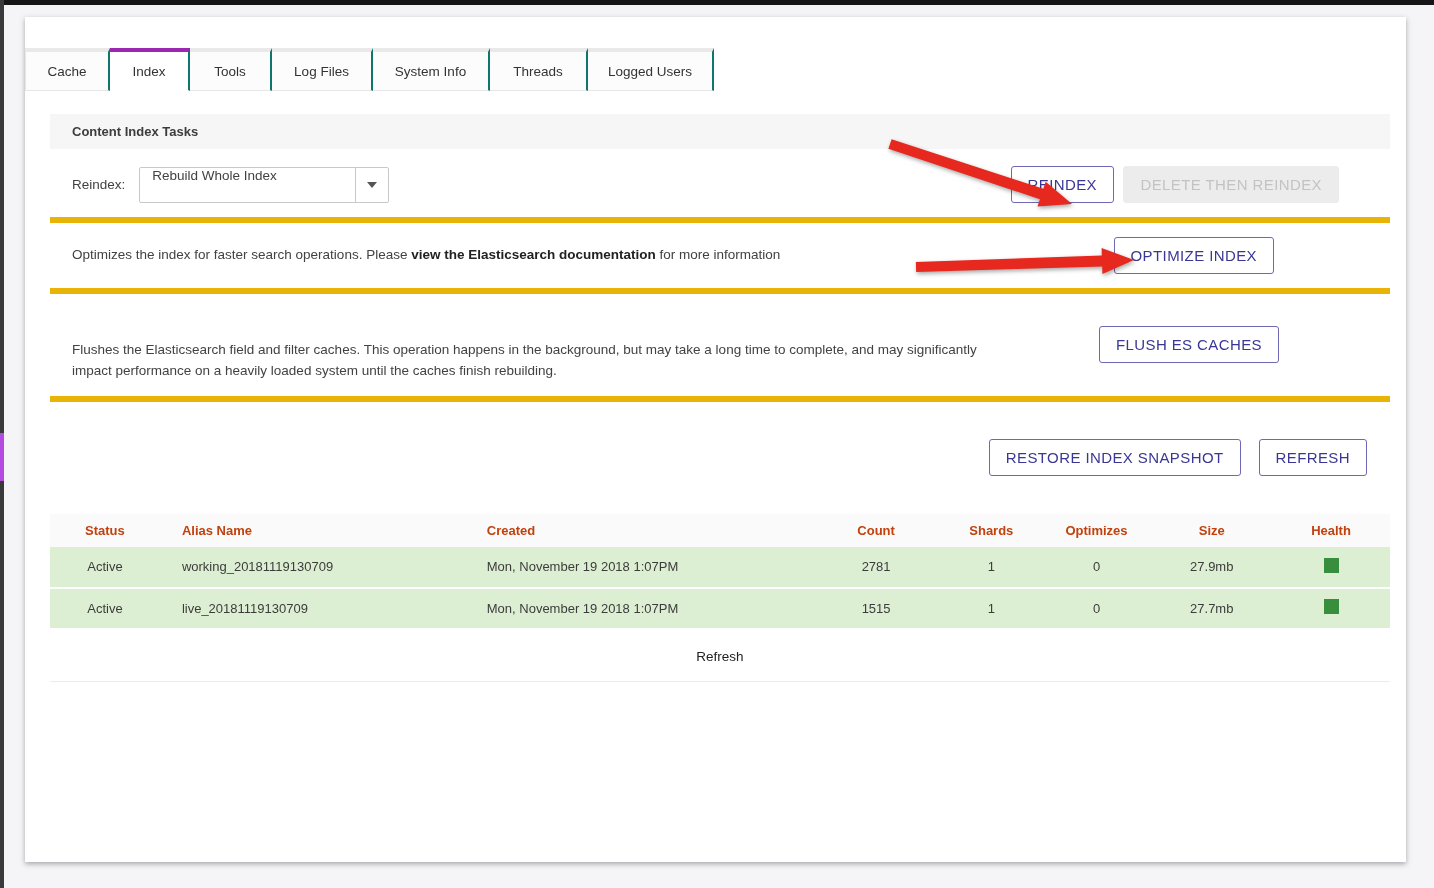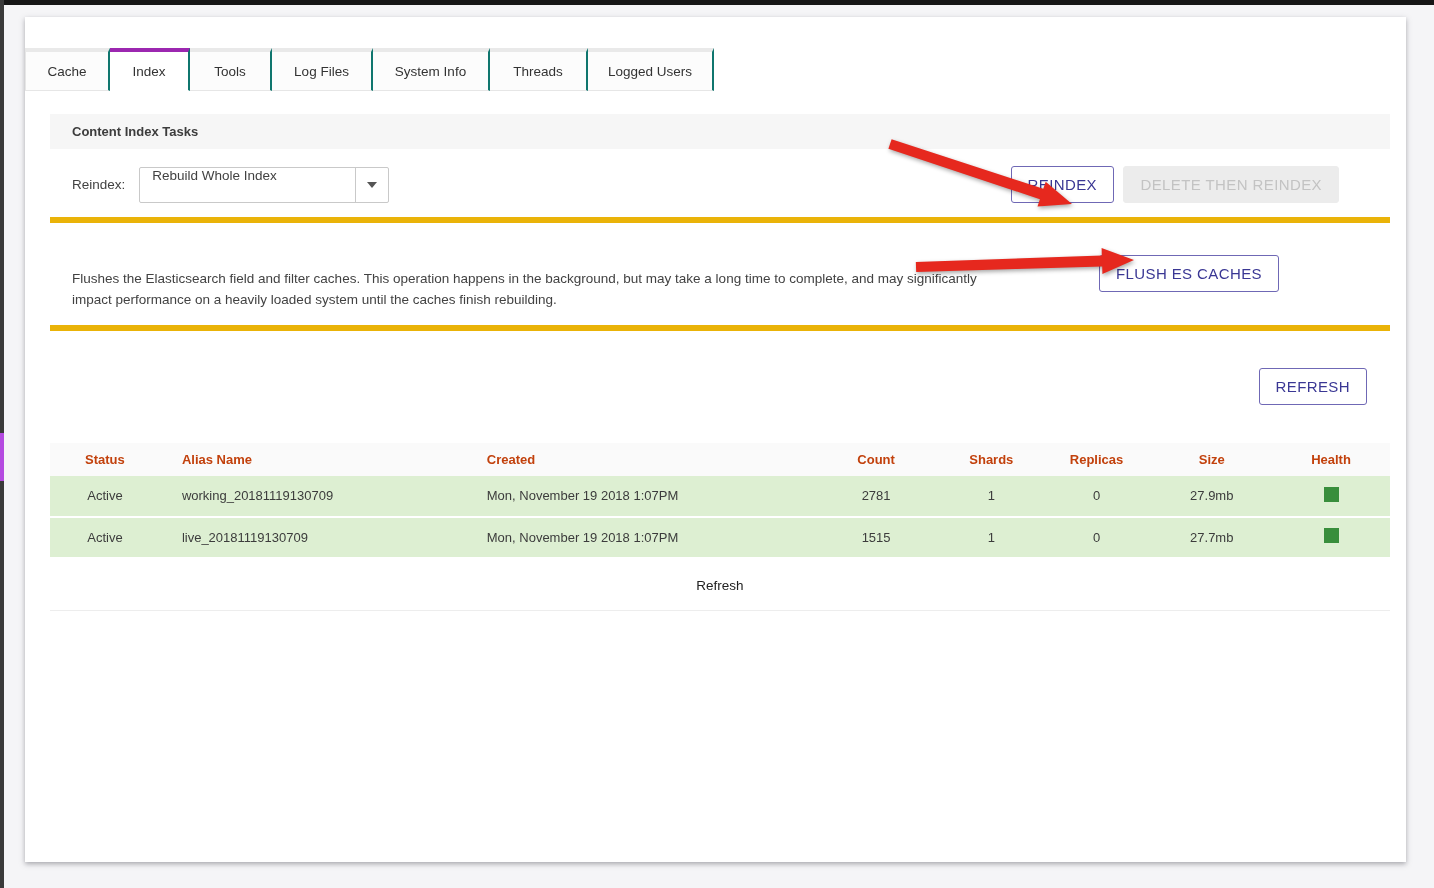--- a/index.html
+++ b/index.html
@@ -133,29 +133,36 @@
         <span class="select-arrow">
           <span class="caret"></span>
         </span>
       </div>
       <div class="push mr-reindex">
         <button class="btn">REINDEX</button>
         <button class="btn disabled">DELETE THEN REINDEX</button>
       </div>
     </div>
 
+    <div class="task-row">
+      <span class="desc"><span>Optimizes the index for faster search operations. Please </span><b>view the Elasticsearch documentation</b><span> for more information</span></span>
+      <div class="push mr-optimize">
+        <button class="btn">OPTIMIZE INDEX</button>
+      </div>
+    </div>
 
     <div class="task-row">
       <span class="desc flush-text">Flushes the Elasticsearch field and filter caches. This operation happens in the background, but may take a long time to complete, and may significantly impact performance on a heavily loaded system until the caches finish rebuilding.</span>
       <div class="push mr-flush">
         <button class="btn">FLUSH ES CACHES</button>
       </div>
     </div>
 
     <div class="snapshot-row">
+      <button class="btn">RESTORE INDEX SNAPSHOT</button>
       <button class="btn">REFRESH</button>
     </div>
 
     <table>
       <colgroup>
         <col style="width:8.2%">
           <col style="width:23.2%">
           <col style="width:25.4%">
           <col style="width:9.7%">
         <col style="width:7.5%">
@@ -163,21 +170,21 @@
           <col style="width:9%">
           <col style="width:8.8%">
       </colgroup>
       <thead>
         <tr>
           <th class="c">Status</th>
           <th class="l-alias">Alias Name</th>
           <th class="l-created">Created</th>
           <th class="c">Count</th>
           <th class="c">Shards</th>
-          <th class="c">Replicas</th>
+          <th class="c">Optimizes</th>
           <th class="c">Size</th>
           <th class="c">Health</th>
         </tr>
       </thead>
       <tbody>
         <tr>
           <td class="c">Active</td>
           <td class="l-alias">working_20181119130709</td>
           <td class="l-created">Mon, November 19 2018 1:07PM</td>
           <td class="c">2781</td>

